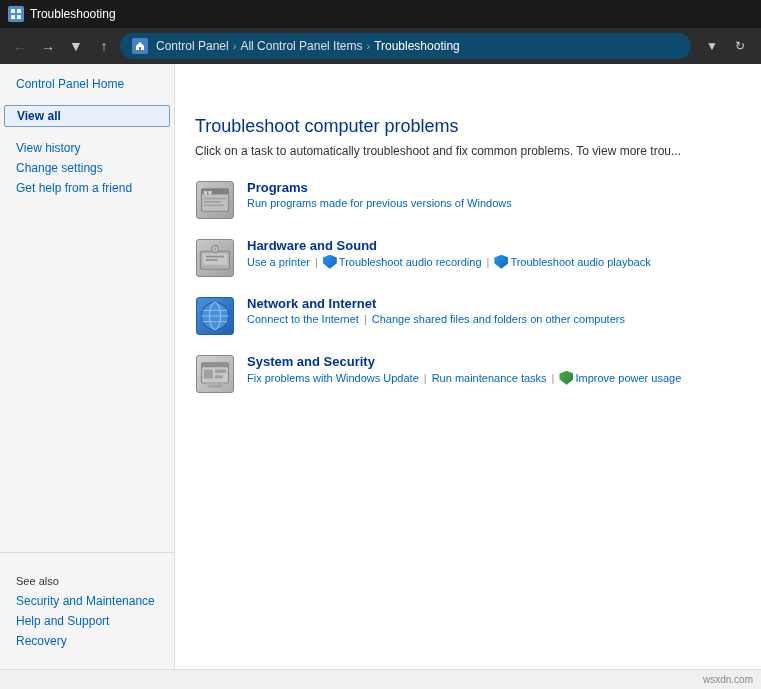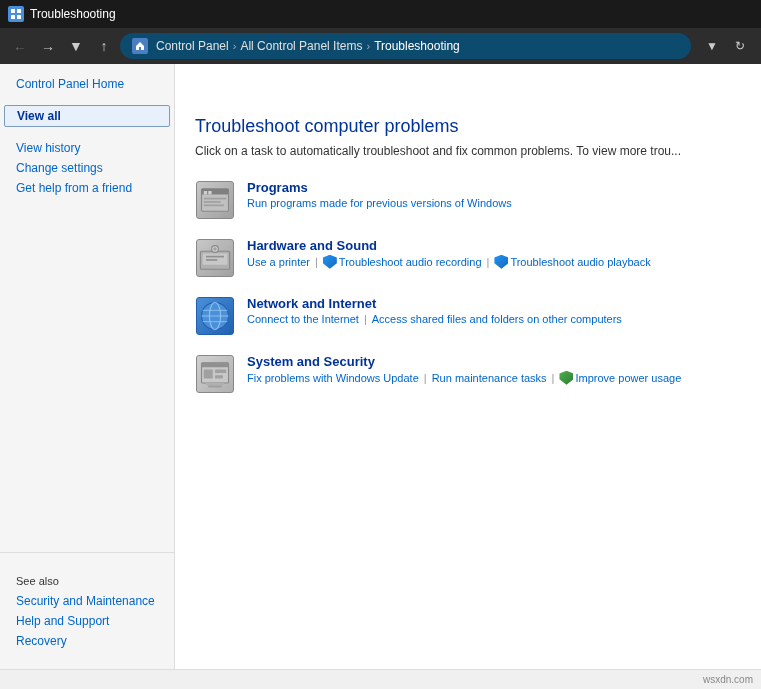--- a/index.html
+++ b/index.html
@@ -358,21 +358,21 @@
             <line x1="5" y1="11" x2="27" y2="11" stroke="#90c0f0" stroke-width="0.8"></line>
             <line x1="5" y1="21" x2="27" y2="21" stroke="#90c0f0" stroke-width="0.8"></line>
           </svg>
         </div>
       </div>
       <div class="item-content">
         <div class="item-title">Network and Internet</div>
         <div class="item-links">
           <span class="item-link">Connect to the Internet</span>
           <span class="item-sep">|</span>
-          <span class="item-link">Access shared files and folders on other computers</span>
+          <span class="item-link">Change shared files and folders on other computers</span>
         </div>
       </div>
     </div>
 
     <div class="trouble-item">
       <div class="item-icon">
         <div class="icon-box icon-sys">
           <svg width="32" height="32" viewBox="0 0 32 32">
             <rect x="4" y="6" width="24" height="18" rx="1" fill="#c8c8c8" stroke="#888" stroke-width="1"></rect>
             <rect x="4" y="6" width="24" height="4" fill="#909090"></rect>

